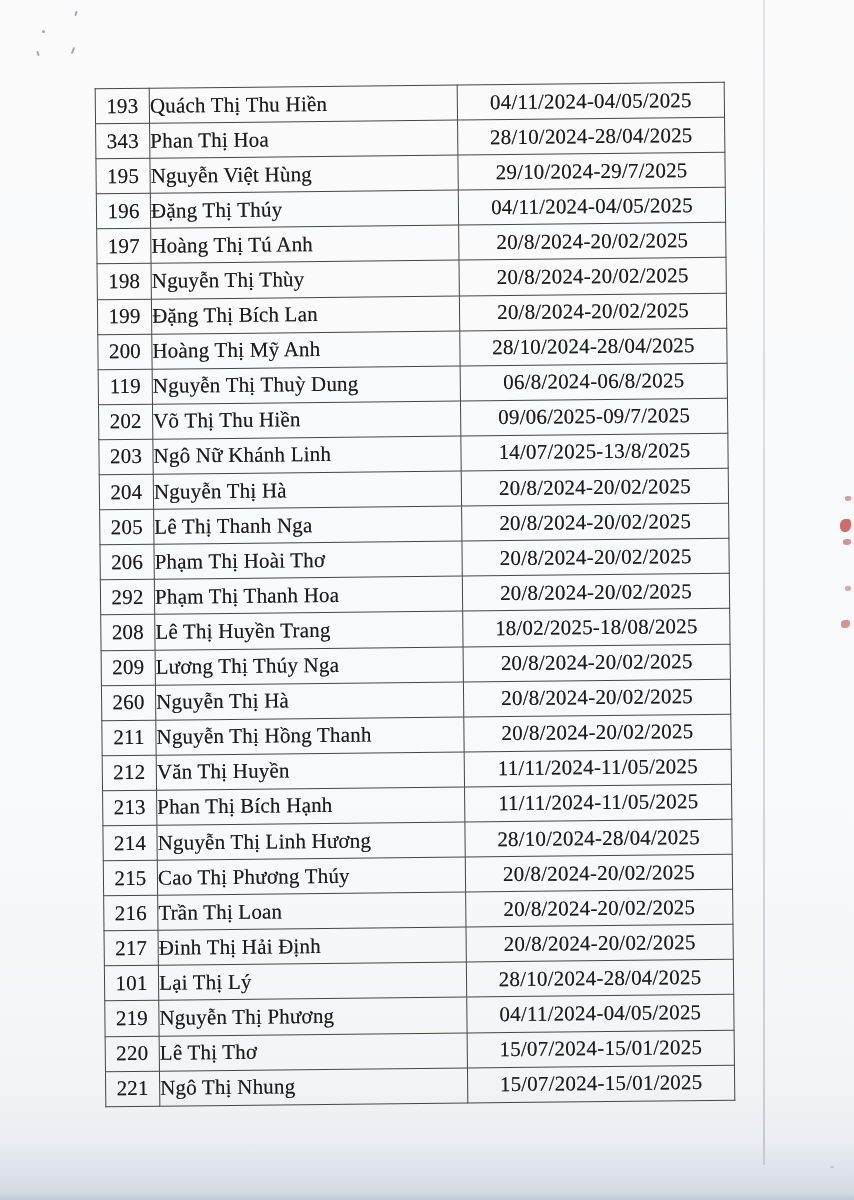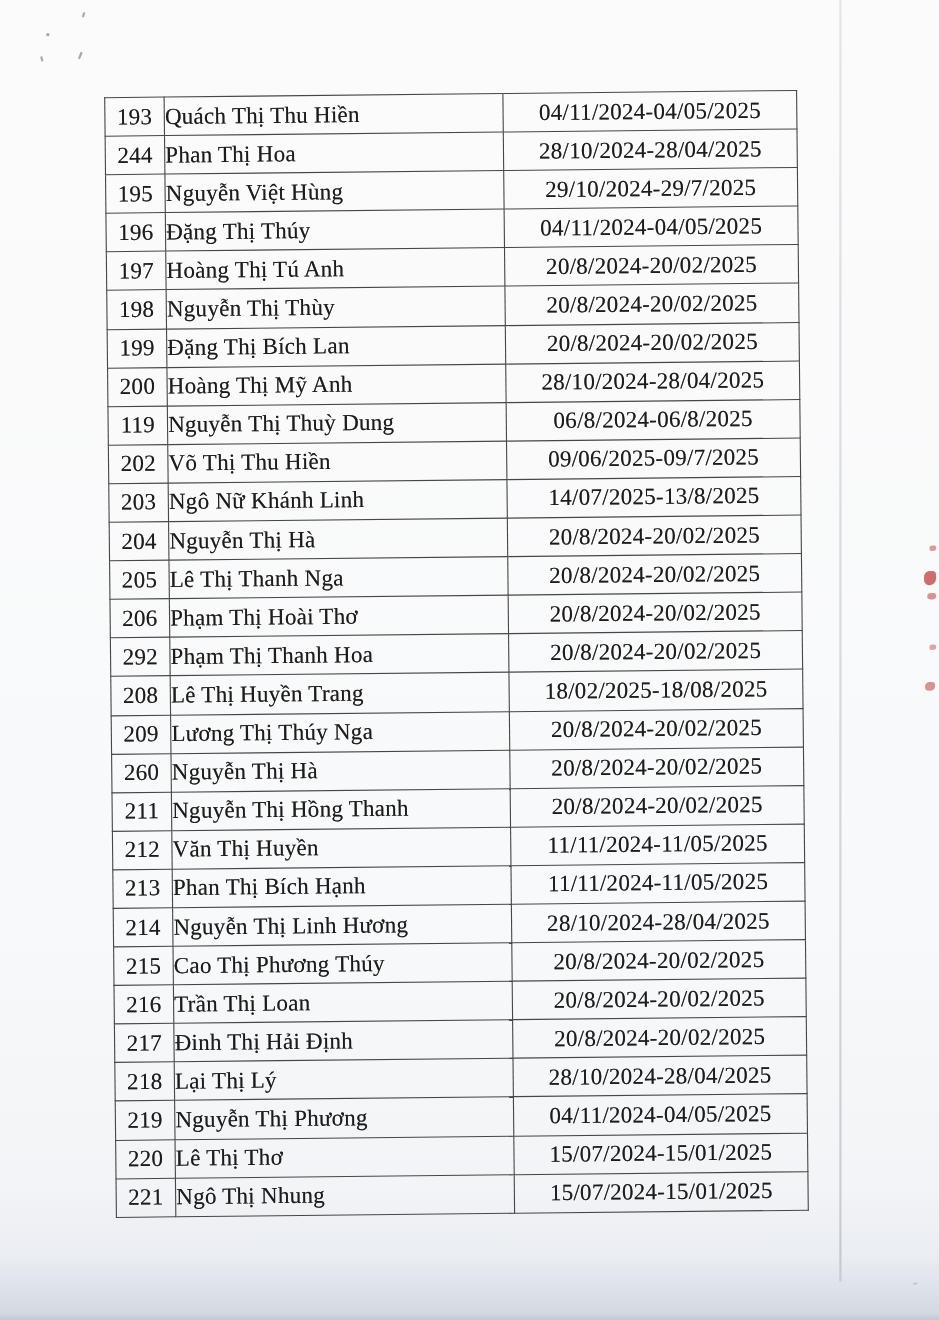--- a/index.html
+++ b/index.html
@@ -94,21 +94,21 @@
 
   <div class="table-wrap">
     <table class="roster">
       <tbody>
           <tr>
     <td class="c-no">193</td>
     <td class="c-name">Quách Thị Thu Hiền</td>
     <td class="c-period">04/11/2024-04/05/2025</td>
   </tr>
           <tr>
-    <td class="c-no">244</td>
+    <td class="c-no">343</td>
     <td class="c-name">Phan Thị Hoa</td>
     <td class="c-period">28/10/2024-28/04/2025</td>
   </tr>
           <tr>
     <td class="c-no">195</td>
     <td class="c-name">Nguyễn Việt Hùng</td>
     <td class="c-period">29/10/2024-29/7/2025</td>
   </tr>
           <tr>
     <td class="c-no">196</td>
@@ -214,21 +214,21 @@
     <td class="c-no">216</td>
     <td class="c-name">Trần Thị Loan</td>
     <td class="c-period">20/8/2024-20/02/2025</td>
   </tr>
           <tr>
     <td class="c-no">217</td>
     <td class="c-name">Đinh Thị Hải Định</td>
     <td class="c-period">20/8/2024-20/02/2025</td>
   </tr>
           <tr>
-    <td class="c-no">218</td>
+    <td class="c-no">101</td>
     <td class="c-name">Lại Thị Lý</td>
     <td class="c-period">28/10/2024-28/04/2025</td>
   </tr>
           <tr>
     <td class="c-no">219</td>
     <td class="c-name">Nguyễn Thị Phương</td>
     <td class="c-period">04/11/2024-04/05/2025</td>
   </tr>
           <tr>
     <td class="c-no">220</td>

